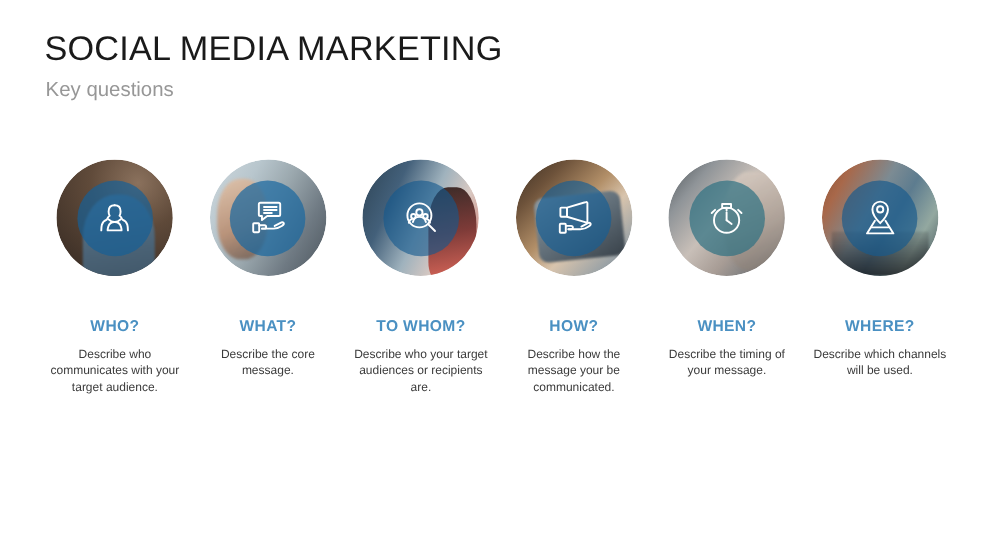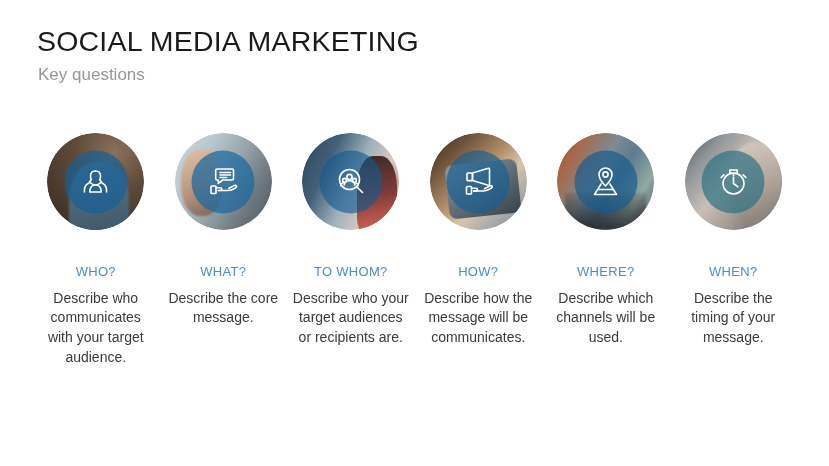--- a/index.html
+++ b/index.html
@@ -203,30 +203,30 @@
     fill: none;
     stroke-linecap: round;
     stroke-linejoin: round;
     vector-effect: non-scaling-stroke;
   }
 
   
   .card-heading {
     margin-top: 34px;
     font-size: 13px;
-    font-weight: 400;
+    font-weight: 700;
     color: #4a90c2;
     letter-spacing: 0.3px;
     text-align: right;
     line-height: 1.2;
     white-space: nowrap;
   }
   .card-desc {
     margin-top: 9px;
-    font-size: 14px;
+    font-size: 10px;
     font-weight: 400;
     color: #3b3b3b;
     text-align: center;
     line-height: 1.42;
     width: 118px;
   }
 </style>
 </head>
 <body>
 
@@ -303,37 +303,21 @@
           <svg viewBox="0 0 40 40">
             <path d="M14 11.5v7.6l15.8 4.7c.6.2 1.2-.3 1.2-.9V7.7c0-.6-.6-1.1-1.2-.9L14 11.5z"></path>
             <rect x="8.5" y="11.5" width="5.5" height="7.6" rx="0.8"></rect>
             <rect x="8" y="25" width="5" height="7.5" rx="0.7"></rect>
             <path d="M13 26.7h4.4c.8 0 1.5.6 1.5 1.4s-.7 1.4-1.5 1.4h-2.2"></path>
             <path d="M15.2 29.5h9.9c2.5 0 4.9-.8 6.9-2.3l1.2-.9c.6-.4.7-1.2.3-1.7-.4-.5-1.1-.6-1.7-.3l-5.8 3"></path>
           </svg>
         </div>
       </div>
       <div class="card-heading">HOW?</div>
-      <div class="card-desc">Describe how the message will be communicates.</div>
-    </div>
-
-    <div class="card">
-      <div class="photo-circle">
-        <div class="photo-bg photo-where"></div>
-        <div class="overlay-disc disc-blue5">
-          <svg viewBox="0 0 40 40">
-            <path d="M20 6.5c-3.6 0-6.5 2.9-6.5 6.5 0 4.9 6.5 11.5 6.5 11.5s6.5-6.6 6.5-11.5c0-3.6-2.9-6.5-6.5-6.5z"></path>
-            <circle cx="20" cy="13" r="2.6"></circle>
-            <path d="M15.6 22.5L9 33h22l-6.6-10.5"></path>
-            <line x1="12.6" y1="28" x2="27.4" y2="28"></line>
-          </svg>
-        </div>
-      </div>
-      <div class="card-heading">WHERE?</div>
-      <div class="card-desc">Describe which channels will be used.</div>
+      <div class="card-desc">Describe how the message your be communicated.</div>
     </div>
 
     <div class="card">
       <div class="photo-circle">
         <div class="photo-bg photo-when"></div>
         <div class="overlay-disc disc-teal">
           <svg viewBox="0 0 40 40">
             <circle cx="20" cy="22" r="10.5"></circle>
             <path d="M16.3 8.5h7.4v3.4h-7.4z"></path>
             <line x1="20" y1="11.9" x2="20" y2="14"></line>
@@ -341,14 +325,30 @@
             <line x1="20" y1="22" x2="24.2" y2="25.2"></line>
             <line x1="29.6" y1="13.4" x2="32.4" y2="16"></line>
             <line x1="10.4" y1="13.4" x2="7.6" y2="16"></line>
           </svg>
         </div>
       </div>
       <div class="card-heading">WHEN?</div>
       <div class="card-desc">Describe the timing of your message.</div>
     </div>
 
+    <div class="card">
+      <div class="photo-circle">
+        <div class="photo-bg photo-where"></div>
+        <div class="overlay-disc disc-blue5">
+          <svg viewBox="0 0 40 40">
+            <path d="M20 6.5c-3.6 0-6.5 2.9-6.5 6.5 0 4.9 6.5 11.5 6.5 11.5s6.5-6.6 6.5-11.5c0-3.6-2.9-6.5-6.5-6.5z"></path>
+            <circle cx="20" cy="13" r="2.6"></circle>
+            <path d="M15.6 22.5L9 33h22l-6.6-10.5"></path>
+            <line x1="12.6" y1="28" x2="27.4" y2="28"></line>
+          </svg>
+        </div>
+      </div>
+      <div class="card-heading">WHERE?</div>
+      <div class="card-desc">Describe which channels will be used.</div>
+    </div>
+
   </div>
 </div>
 
 </body></html>

